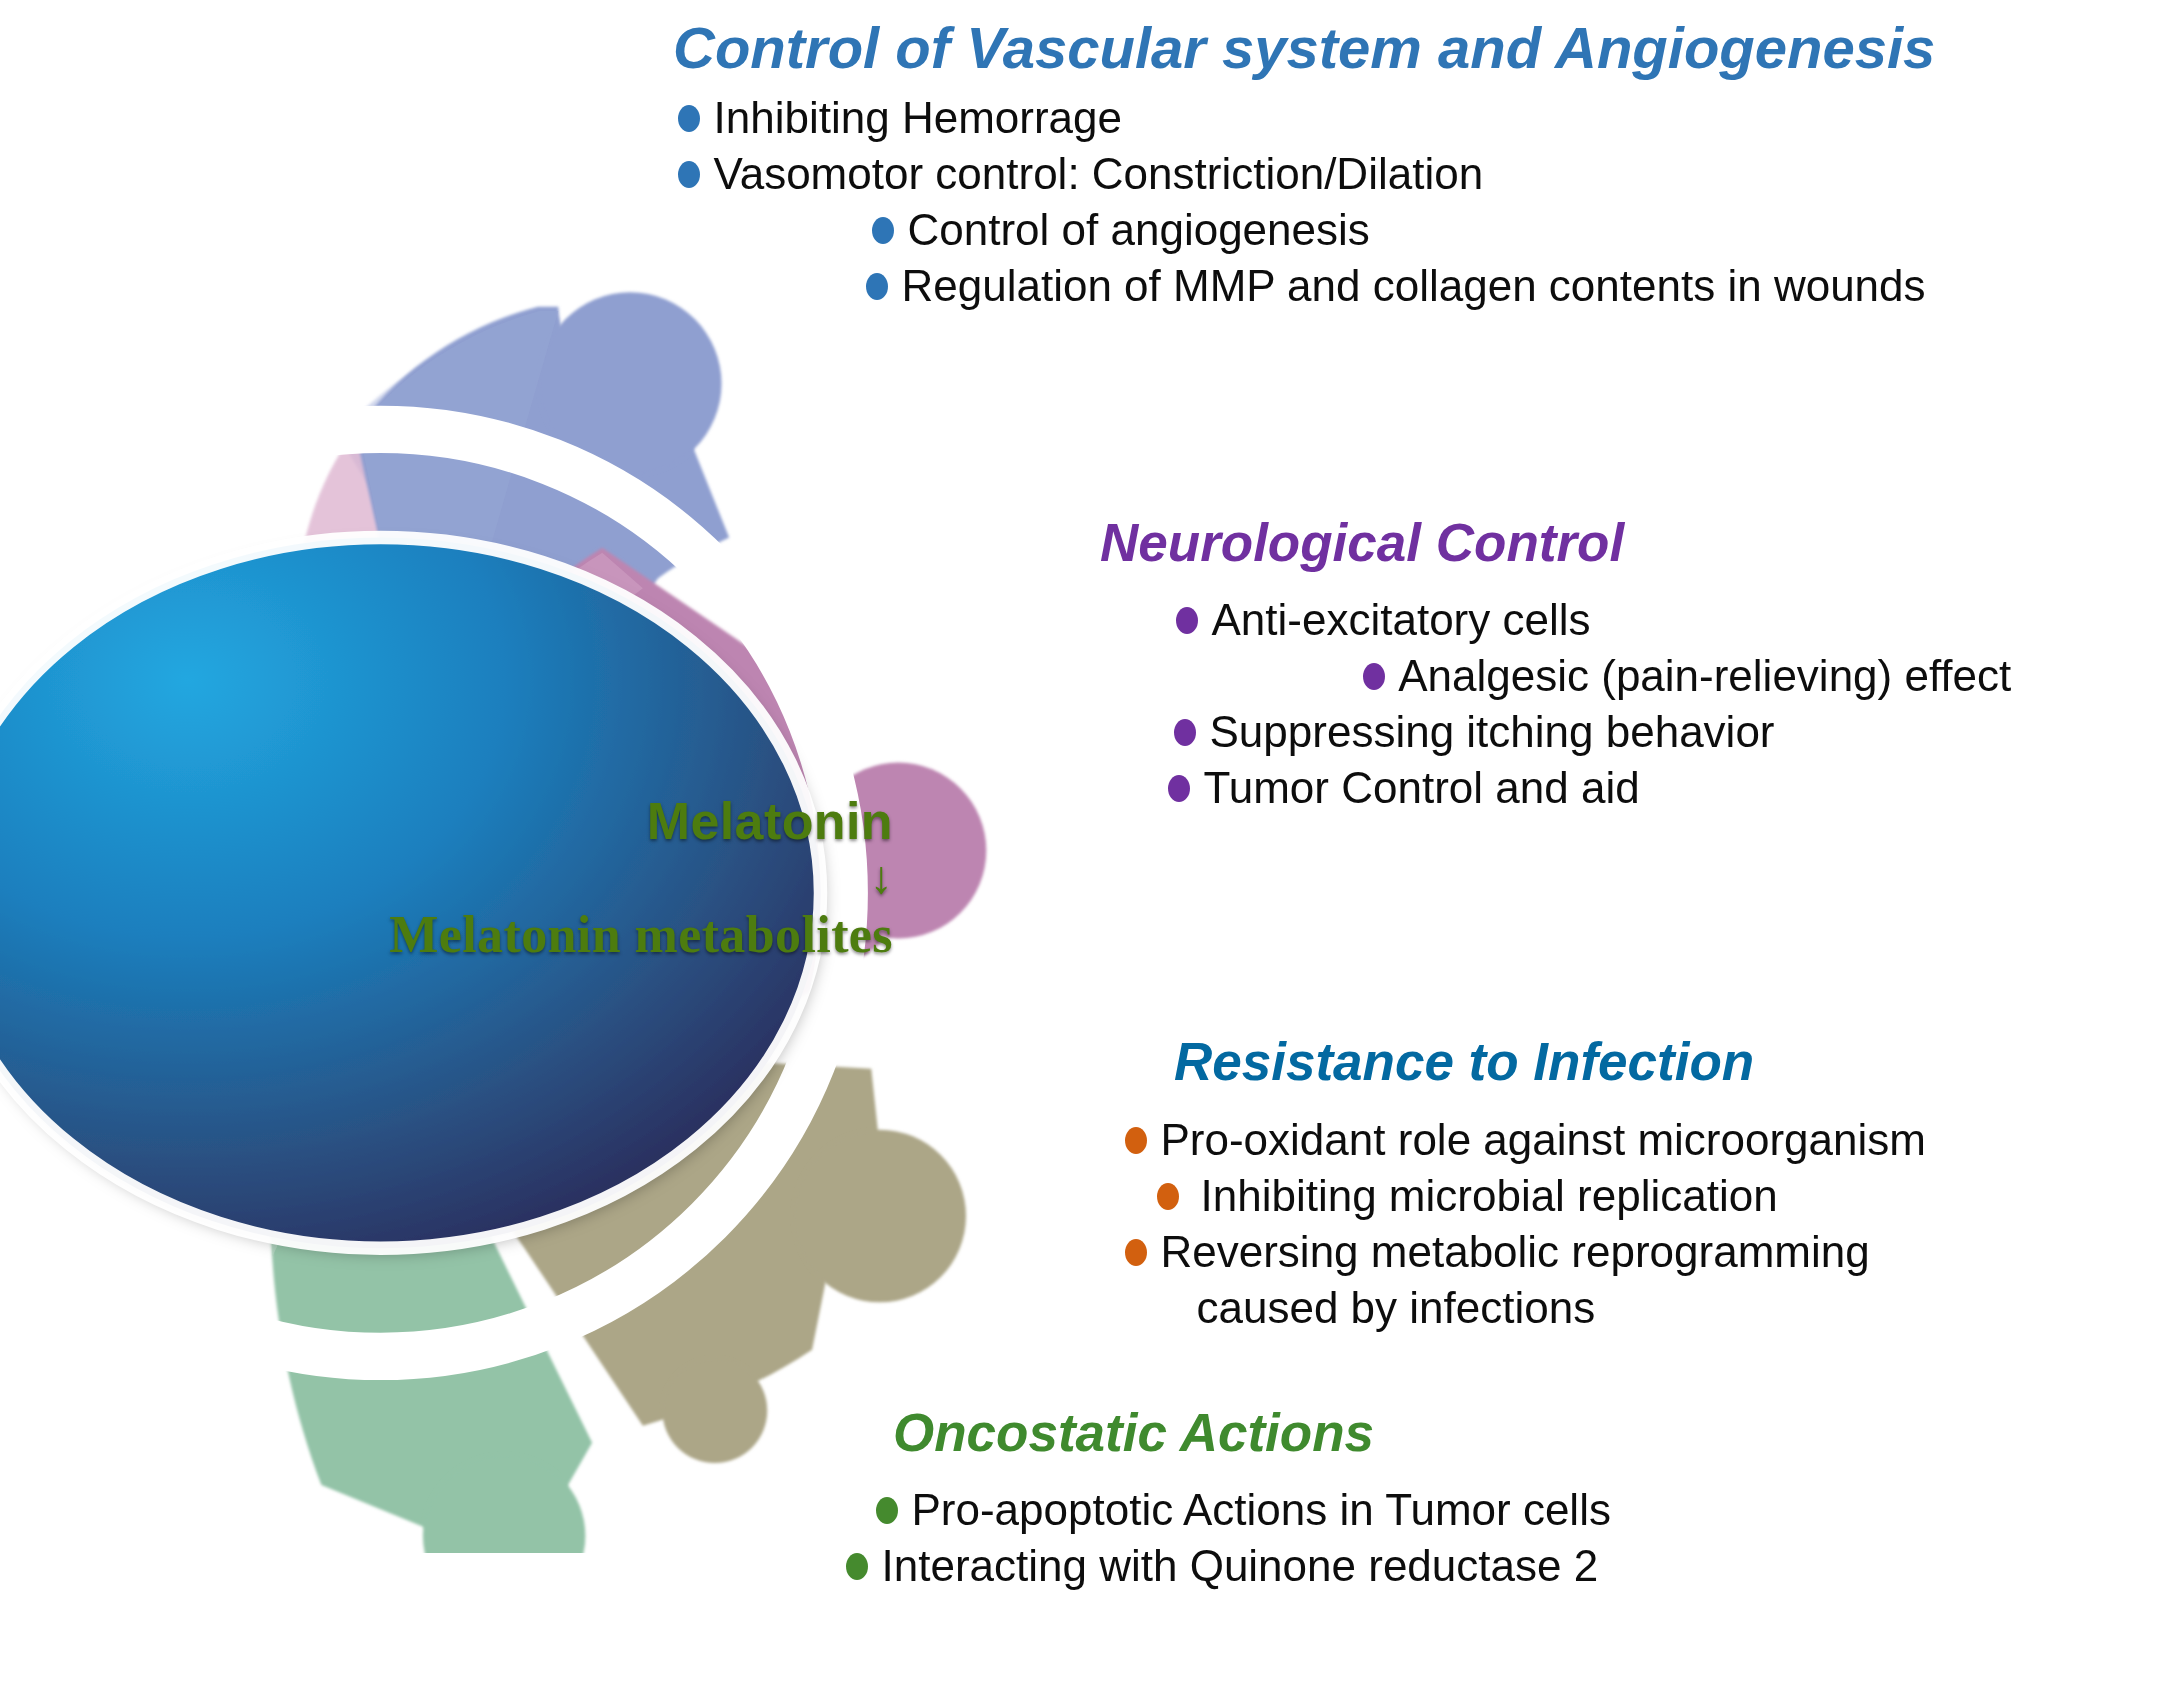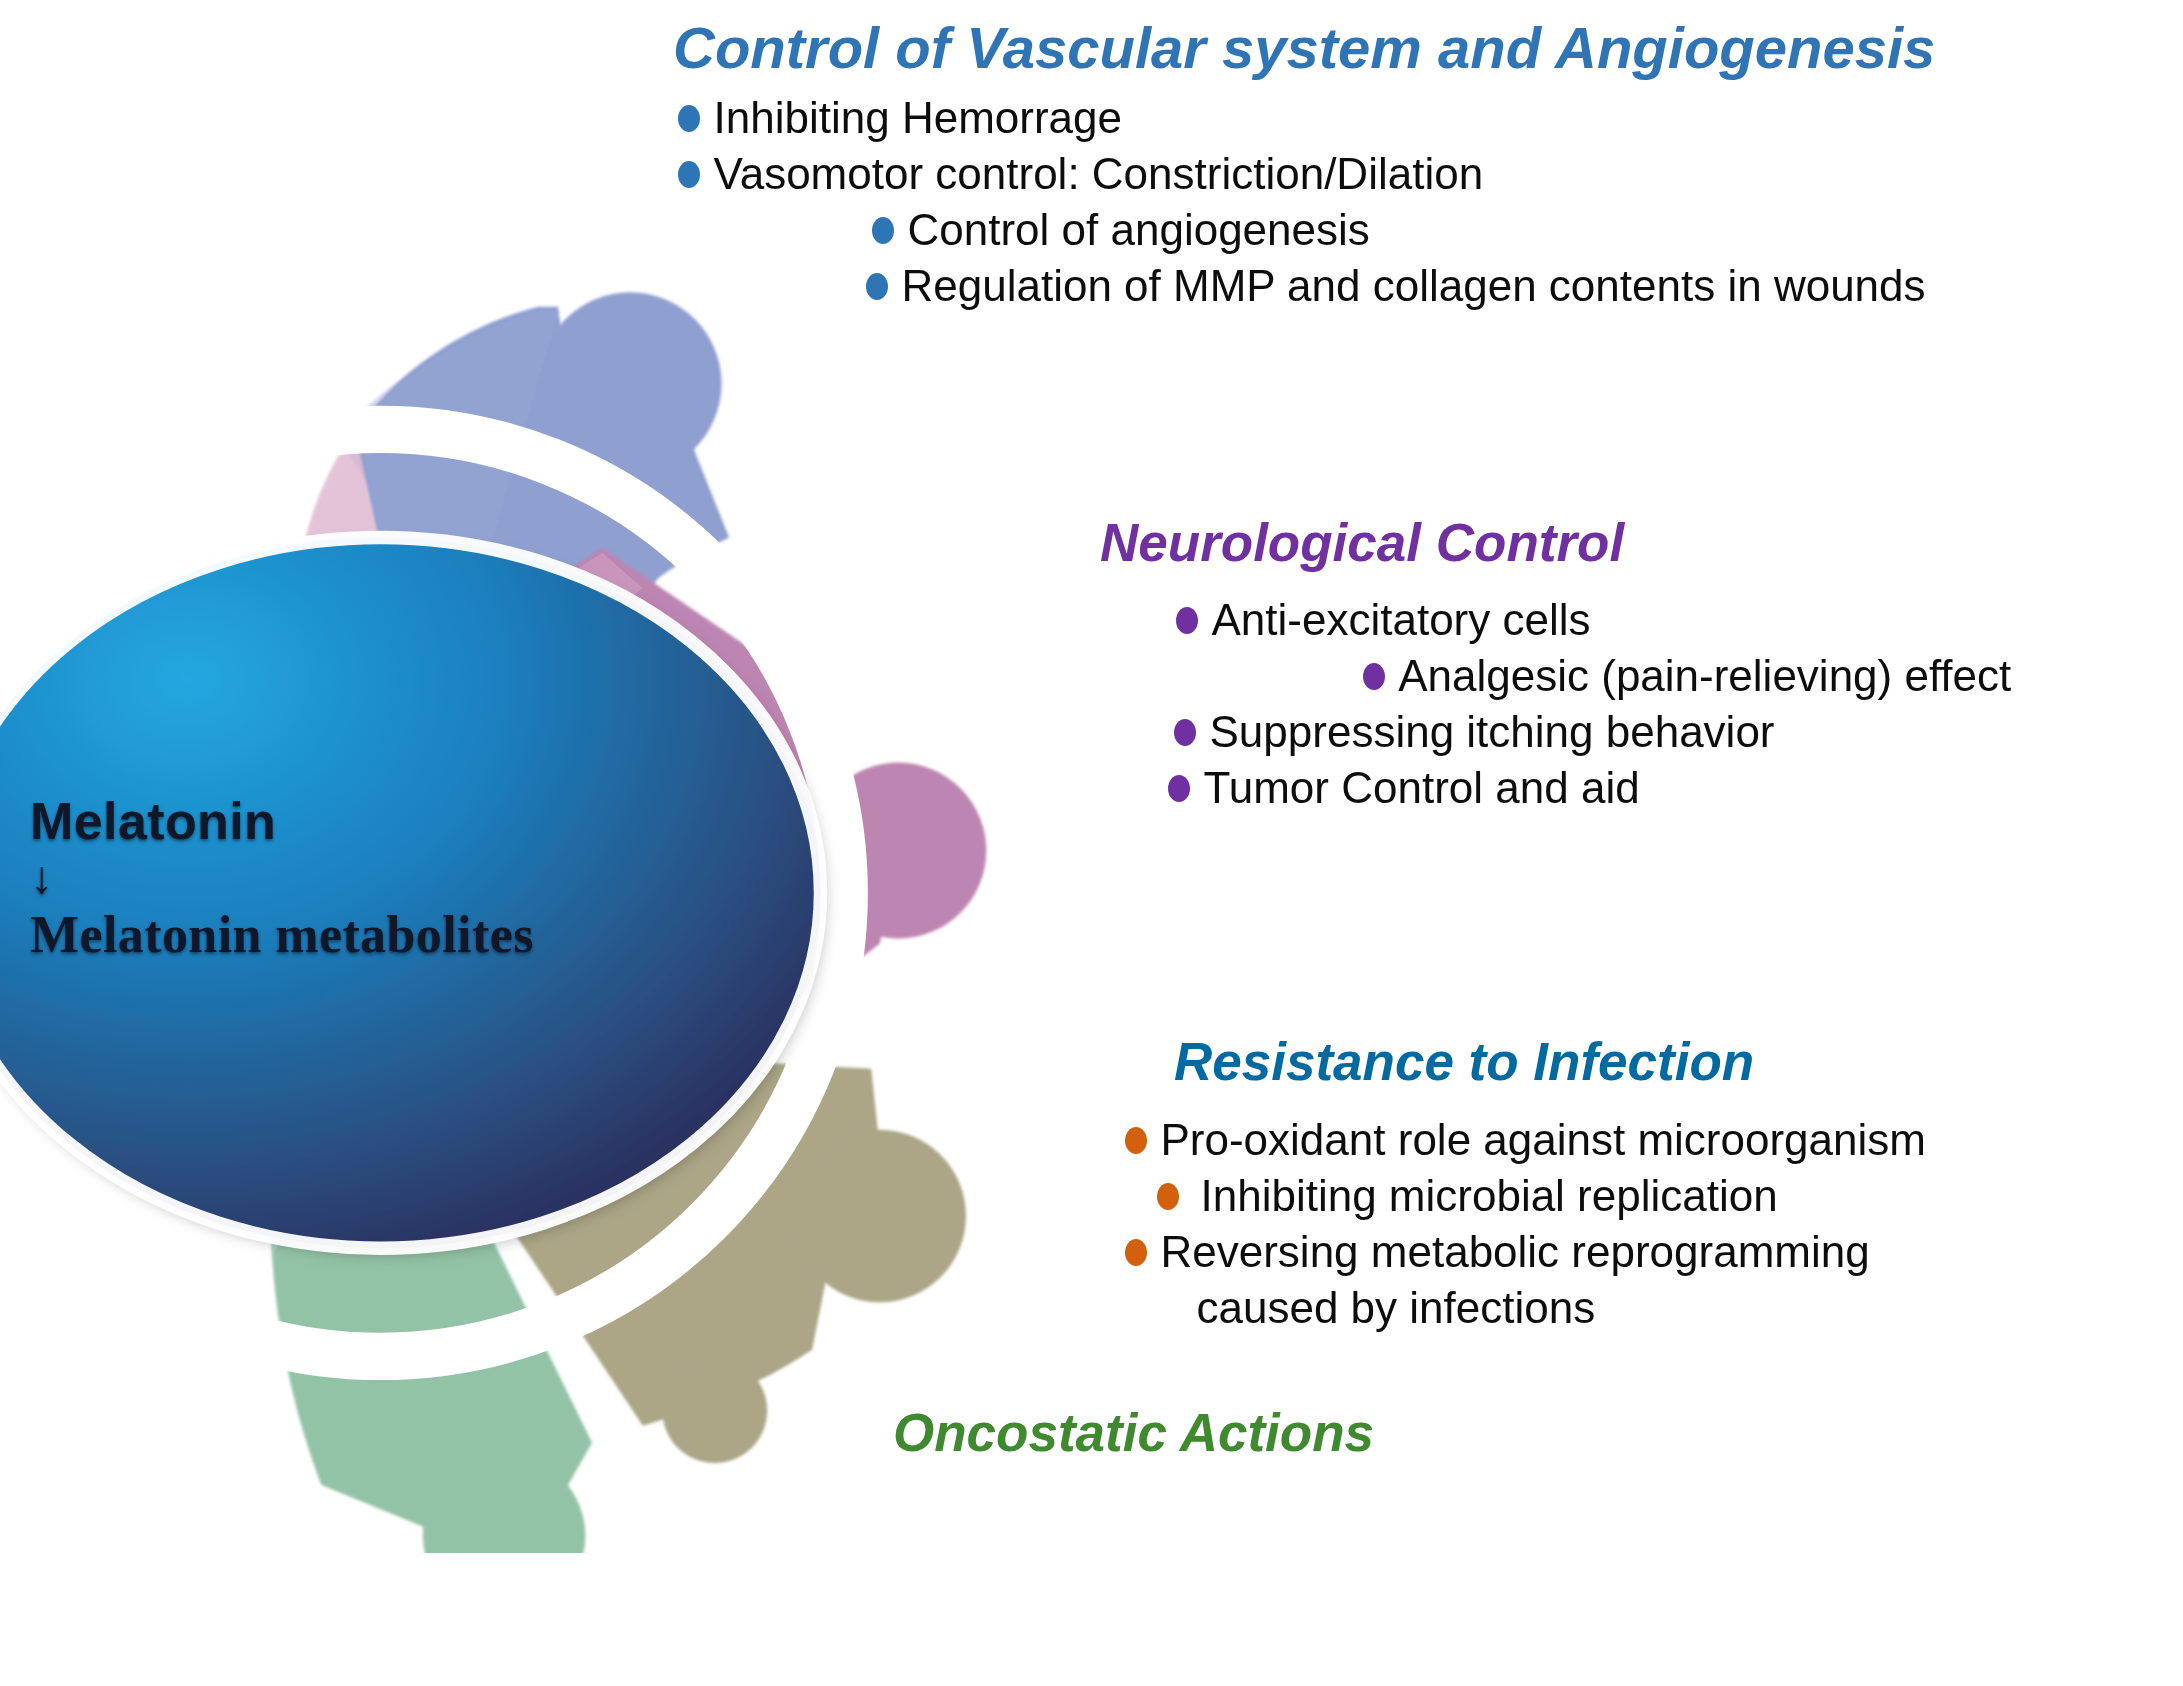--- a/index.html
+++ b/index.html
@@ -32,22 +32,22 @@
     height: 1371px;
   }
   #puzzle-graphic svg { display: block; width: 100%; height: 100%; }
 
   
   .hub-label {
     position: absolute;
     left: 30px;
     top: 791px;
     width: 863px;
-    text-align: left;
-    color: #0f172a;
+    text-align: right;
+    color: #4d7c0f;
     font-weight: bold;
     letter-spacing: 0.4px;
     text-shadow: 0 1.7px 3.4px rgba(0,0,0,.45);
     pointer-events: none;
   }
   .hub-line1 { font-size: 52px; line-height: 61px; }
   .hub-arrow { font-size: 46px; line-height: 51px; font-weight: normal; }
   .hub-line2 { font-size: 52px; line-height: 63px; white-space: nowrap; font-family: Liberation Serif, serif; }
 
   
@@ -327,16 +327,26 @@
         <span class="bullet-text">
           <span>Reversing metabolic reprogramming</span>
           <span class="wrap2">caused by infections</span>
         </span>
       </li>
     </ul>
   </div>
 
   <div class="section" id="sec-onco">
     <div class="sec-title">Oncostatic Actions</div>
+    <ul class="bullets">
+      <li class="bullet-row r0">
+        <span class="bullet-dot" style="background:#458a2e"></span>
+        <span class="bullet-text">Pro-apoptotic Actions in Tumor cells</span>
+      </li>
+      <li class="bullet-row r1">
+        <span class="bullet-dot" style="background:#458a2e"></span>
+        <span class="bullet-text">Interacting with Quinone reductase 2</span>
+      </li>
+    </ul>
   </div>
 
 </div>
 
 
 </body></html>

